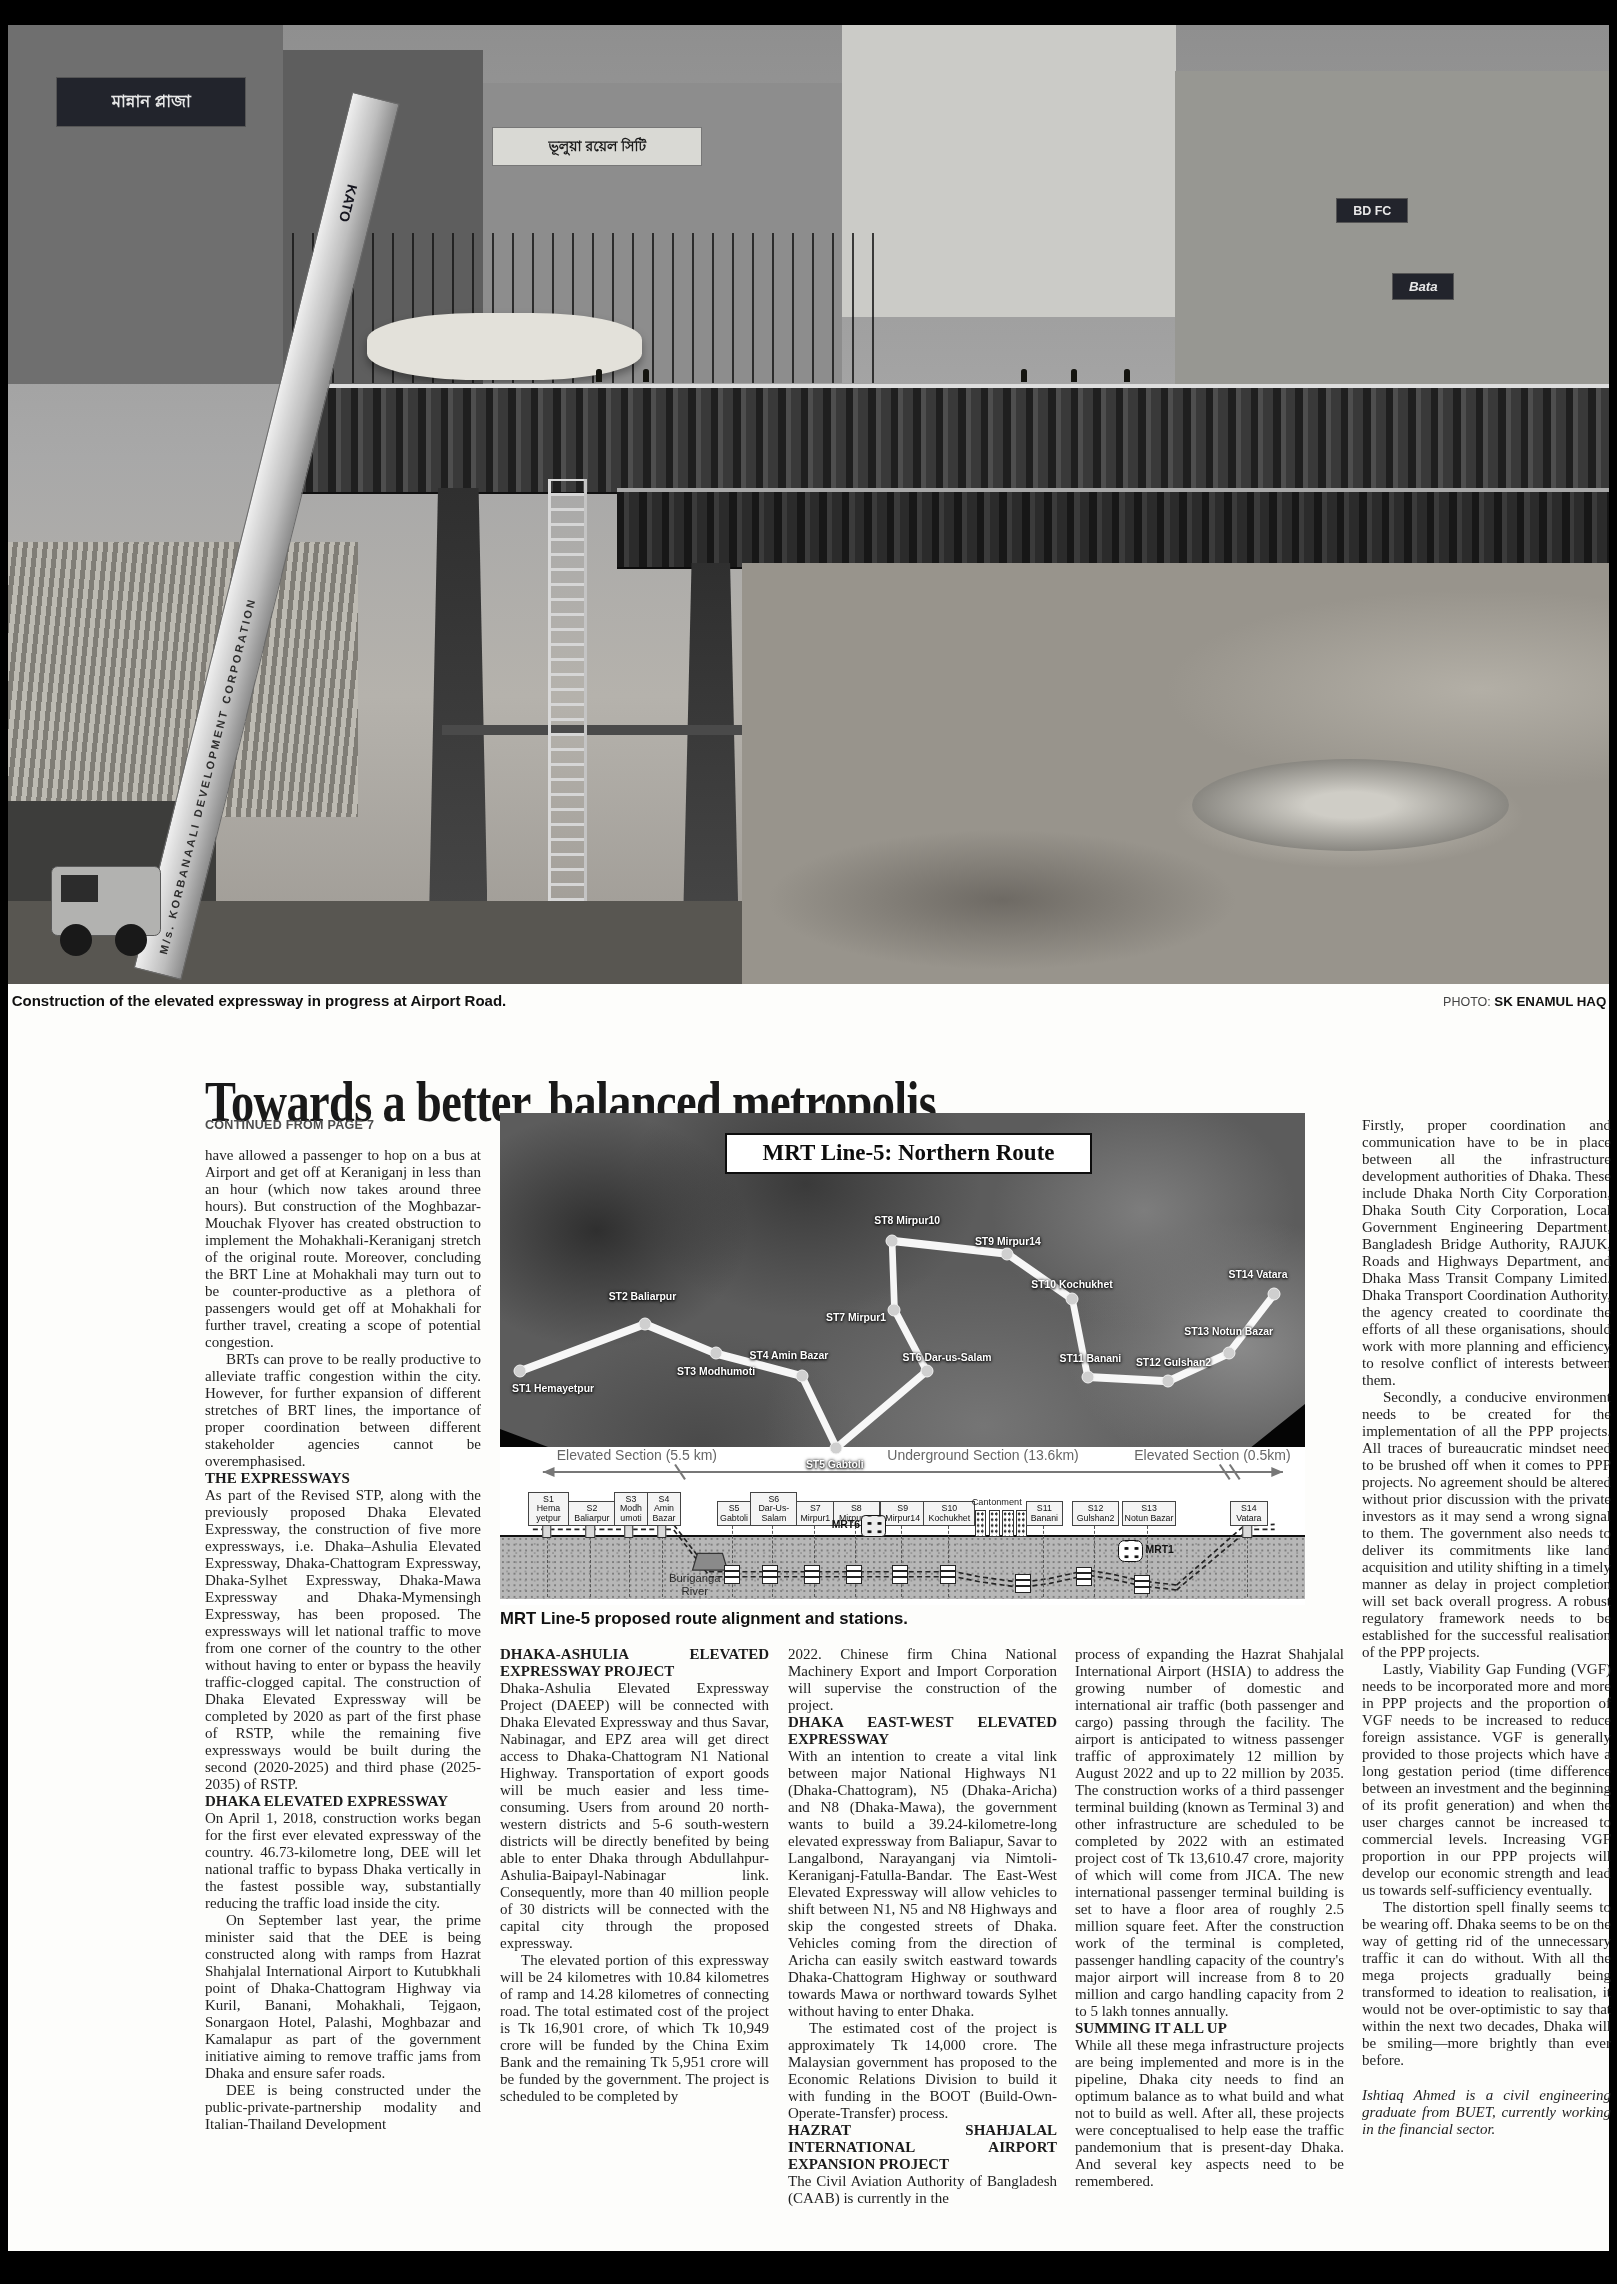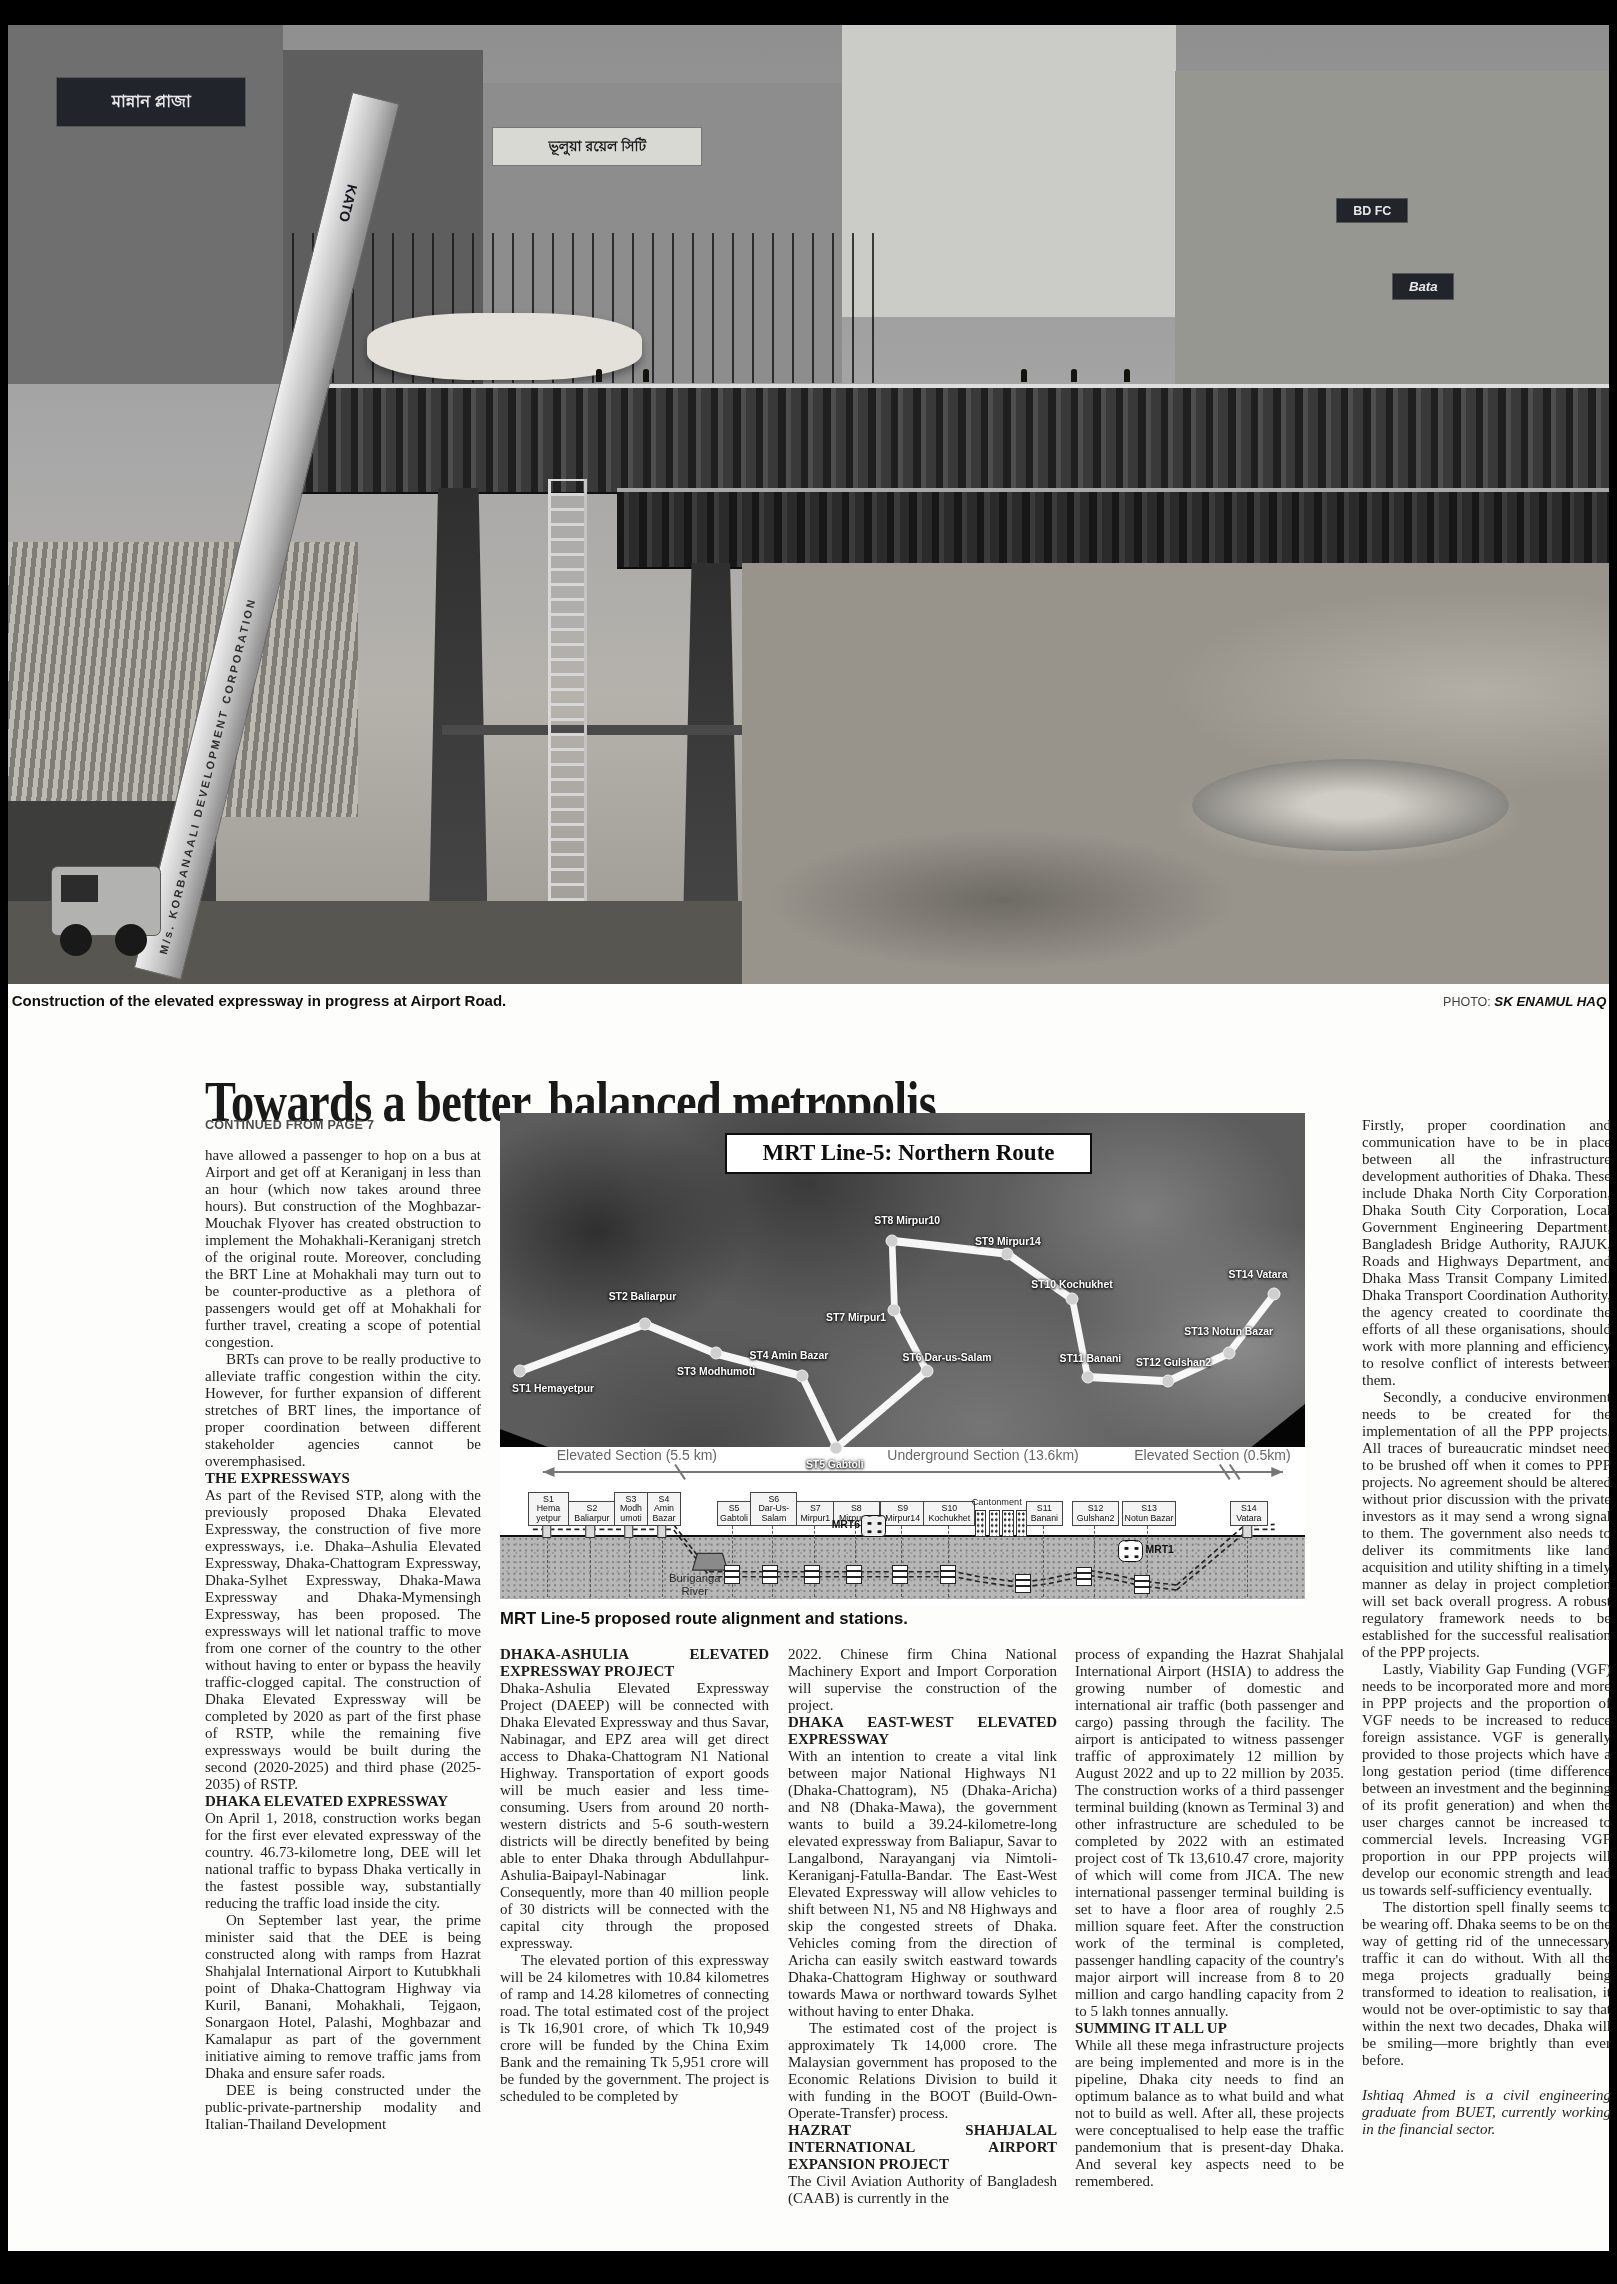--- a/index.html
+++ b/index.html
@@ -38,21 +38,21 @@
   .mud{background:radial-gradient(ellipse 250px 75px at 70% 60%,#c7c3ba,transparent 70%),
        radial-gradient(ellipse 334px 100px at 30% 80%,#6e6a64,transparent 70%),
        radial-gradient(ellipse 417px 133px at 85% 30%,#b3afa6,transparent 75%),#98948c;}
   .puddle{background:radial-gradient(#cfcdc6 20%,#8a8882 70%);border-radius:50%;}
   .worker{width:5.8px;height:13.3px;background:#14140f;border-radius:2.5px 2.5px 0 0;}
   
   .photo-caption{position:absolute;left:11.7px;top:992px;width:1167px;
         font-family:"Liberation Sans",sans-serif;font-weight:bold;font-size:15px;color:#111;}
   .photo-credit{position:absolute;right:11.7px;top:994px;font-family:"Liberation Sans",sans-serif;
         font-size:12.5px;color:#444;}
-  .photo-credit b{color:#111;font-size:13.3px;font-style:italic;}
+  .photo-credit b{color:#111;font-size:13.3px;}
   .headline{position:absolute;left:205px;top:1029px;width:1167px;font-family:"Liberation Serif",serif;
         font-weight:bold;font-size:58px;color:#191919;letter-spacing:-0.8px;white-space:nowrap;
         transform:scaleX(.8);transform-origin:left top;}
   
   .col{position:absolute;font-size:15px;line-height:17px;color:#222;text-align:justify;overflow:hidden;}
   .kicker{font-family:Liberation Sans, sans-serif;font-weight:bold;font-size:12.5px;color:#4d4d4d;
         letter-spacing:0.3px;margin-bottom:12.5px;}
   .para{margin:0;}
   .para + .para{text-indent:21px;}
   .subhead{font-weight:bold;color:#1c1c1c;}

